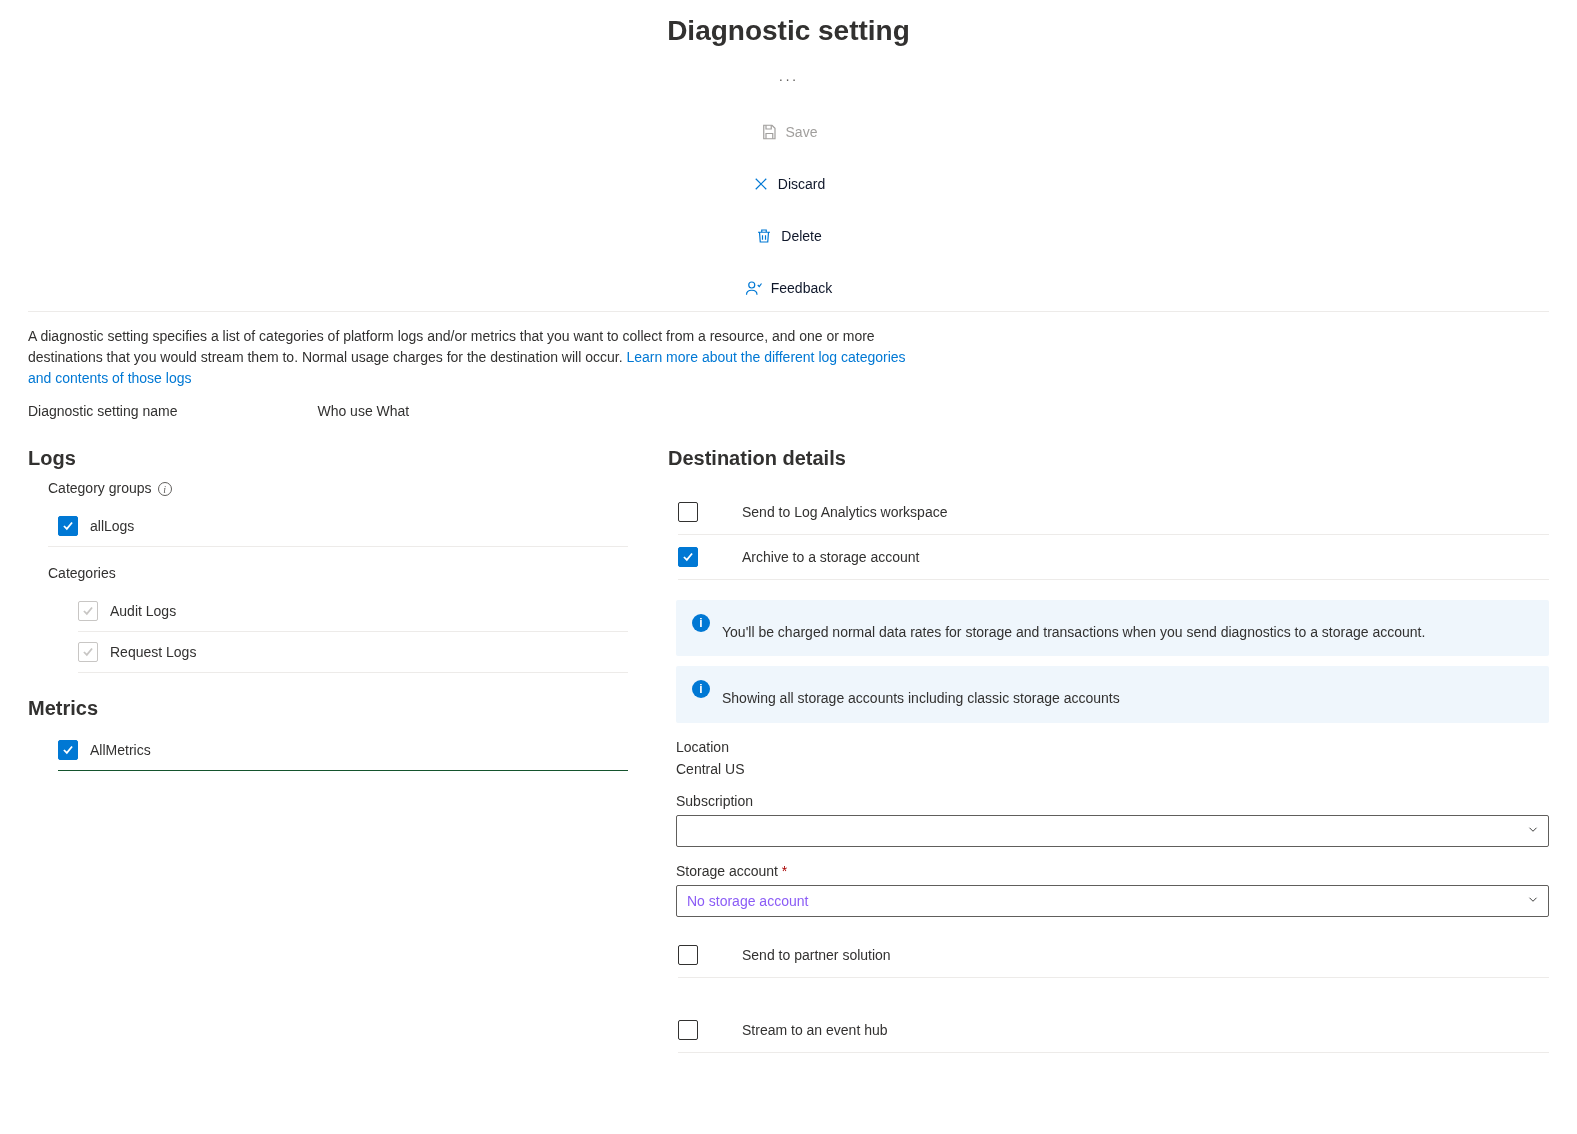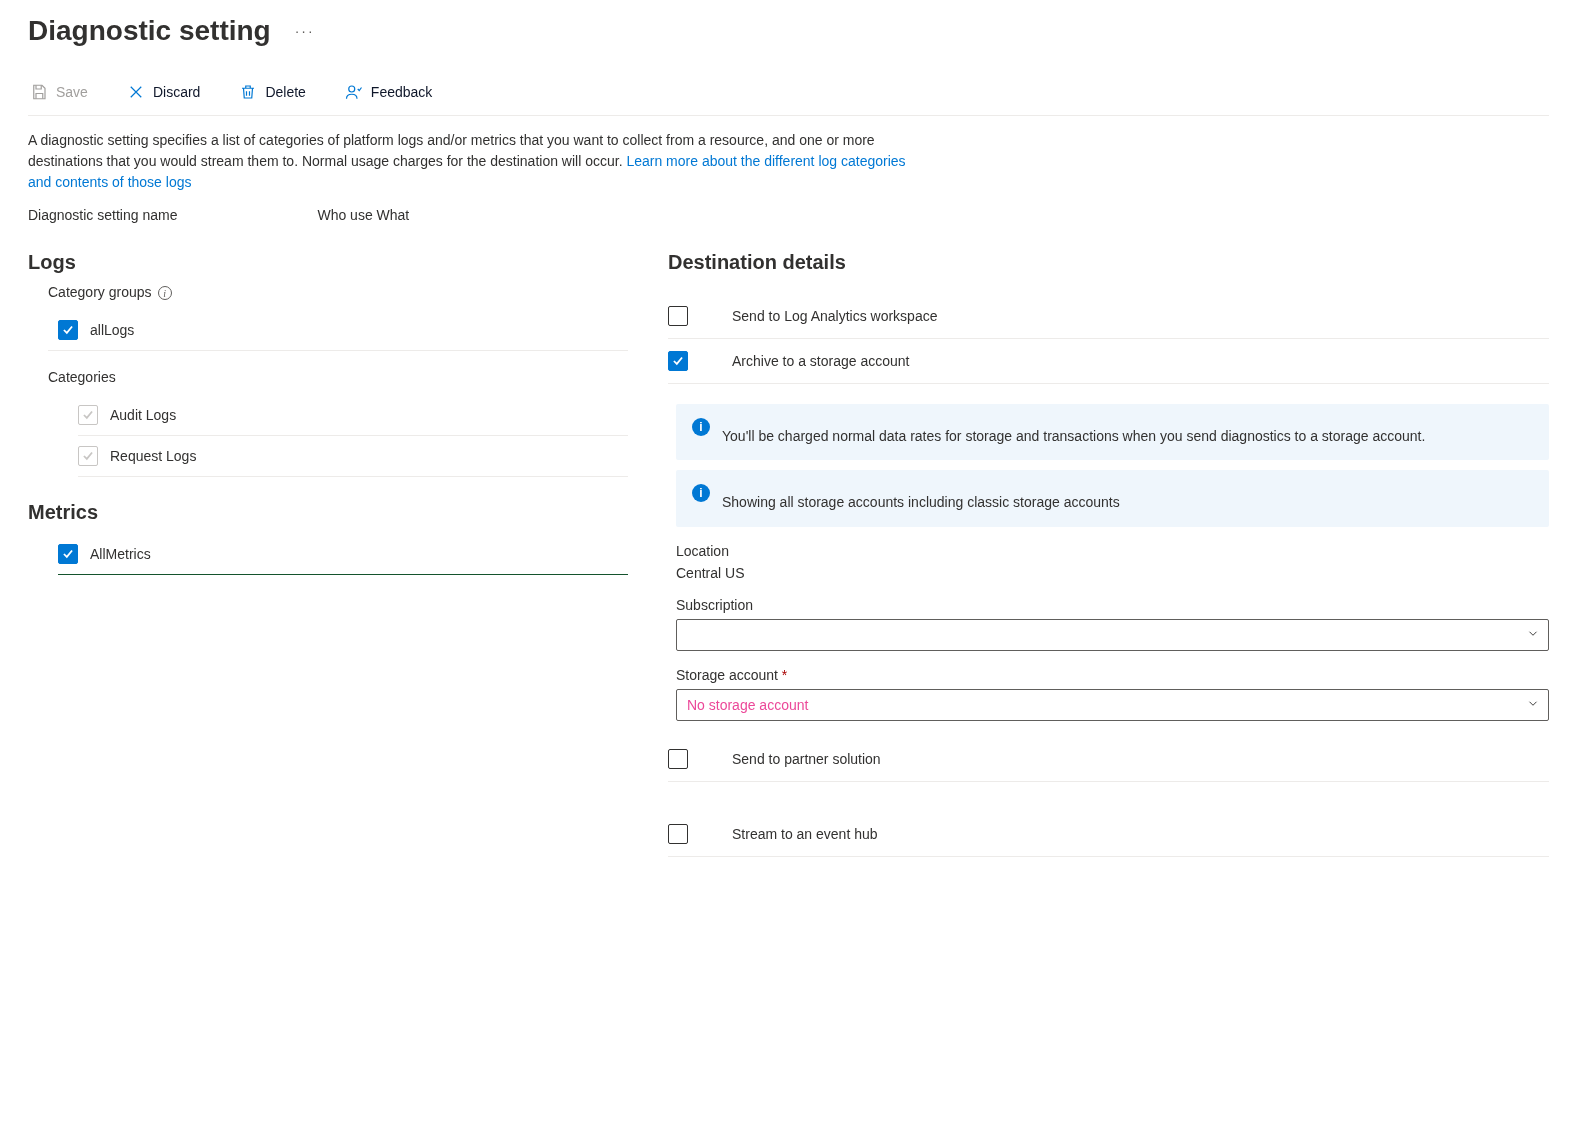--- a/index.html
+++ b/index.html
@@ -3,28 +3,29 @@
   <meta charset="utf-8">
   <style>
     * { box-sizing: border-box; margin: 0; padding: 0; }
     body {
       font-family: "Segoe UI", -apple-system, BlinkMacSystemFont, sans-serif;
       font-size: 14px;
       color: #323130;
       background: #ffffff;
       padding: 15px 28px;
     }
-    .page-header { display: flex; align-items: center; gap: 24px; margin-bottom: 24px; }
+    .page-header { display: flex; align-items: center; gap: 24px; margin-bottom: 24px; flex-direction: column; }
     .page-title { font-size: 28px; font-weight: 600; }
     .more-dots { font-size: 14px; color: #605e5c; letter-spacing: 2px; }
     .toolbar {
-      display: flex; align-items: center; gap: 35px;
+      display: flex; align-items: center; gap: 26px;
       padding: 8px 0 10px 0;
       border-bottom: 1px solid #edebe9;
       margin-bottom: 14px;
+      flex-direction: column;
     }
     .toolbar-btn {
       display: inline-flex; align-items: center; gap: 8px;
       background: none; border: none; cursor: pointer;
       font-size: 14px; color: #0f172a;
       padding: 4px 2px;
     }
     .toolbar-btn.disabled { color: #a19f9d; cursor: default; }
     .icon { width: 18px; height: 18px; display: inline-flex; align-items: center; justify-content: center; }
     .icon svg { width: 18px; height: 18px; }
@@ -32,21 +33,21 @@
     .description a { color: #0078d4; text-decoration: none; cursor: pointer; }
     .name-row { display: flex; align-items: center; gap: 140px; margin-bottom: 28px; }
     .main-grid { display: grid; grid-template-columns: 600px 1fr; gap: 40px; align-items: start; }
     .section-title { font-weight: 600; font-size: 20px; margin-bottom: 10px; }
     .subsection-label { display: flex; align-items: flex-end; gap: 6px; margin: 10px 0 10px 20px; color: #323130; }
     .checkbox-row {
       display: flex; align-items: center; gap: 12px;
       padding: 10px 0; margin-left: 36px;
     }
     .checkbox-row.section-lvl { margin-left: 30px; }
-    .checkbox-row.top-level { margin-left: 0; padding: 12px 0; border-bottom: 1px solid #edebe9; gap: 44px; }
+    .checkbox-row.top-level { margin-left: 10px; padding: 12px 0; border-bottom: 1px solid #edebe9; gap: 44px; }
     .checkbox {
       width: 20px; height: 20px; border: 1px solid #323130; border-radius: 2px;
       display: inline-flex; align-items: center; justify-content: center;
       flex-shrink: 0; cursor: pointer; background: #fff;
     }
     .checkbox.checked { background: #0078d4; border-color: #0078d4; }
     .checkbox.disabled { border-color: #c8c6c4; cursor: default; background: #fff; }
     .checkbox svg { width: 14px; height: 14px; }
     .checkbox.disabled svg path { stroke: #c8c6c4; }
     .checkbox-label { font-size: 14px; }
@@ -71,21 +72,21 @@
     .field-label { display: block; margin-bottom: 6px; }
     .field-value { display: block; margin-top: 2px; }
     .required-star { color: #a80000; }
     .select-box {
       position: relative;
       border: 1px solid #605e5c; border-radius: 2px;
       height: 32px; display: flex; align-items: center;
       padding: 0 32px 0 10px; cursor: pointer;
       background: #fff;
     }
-    .select-box .placeholder { color: #ec4899; }
+    .select-box .placeholder { color: #8b5cf6; }
     .select-box .chev {
       position: absolute; right: 8px; top: 50%; transform: translateY(-50%);
     }
     .select-box .chev svg { width: 14px; height: 14px; }
     .metrics-row { margin-left: 30px; padding: 10px 0; display: flex; align-items: center; gap: 12px; border-bottom: 1px solid #14532d;}
     .cat-indent{ margin-left: 50px;}
     .hr-wide{border:none;border-top:1px solid #edebe9; margin-left:20px;}
   </style>
 </head>
 <body>

